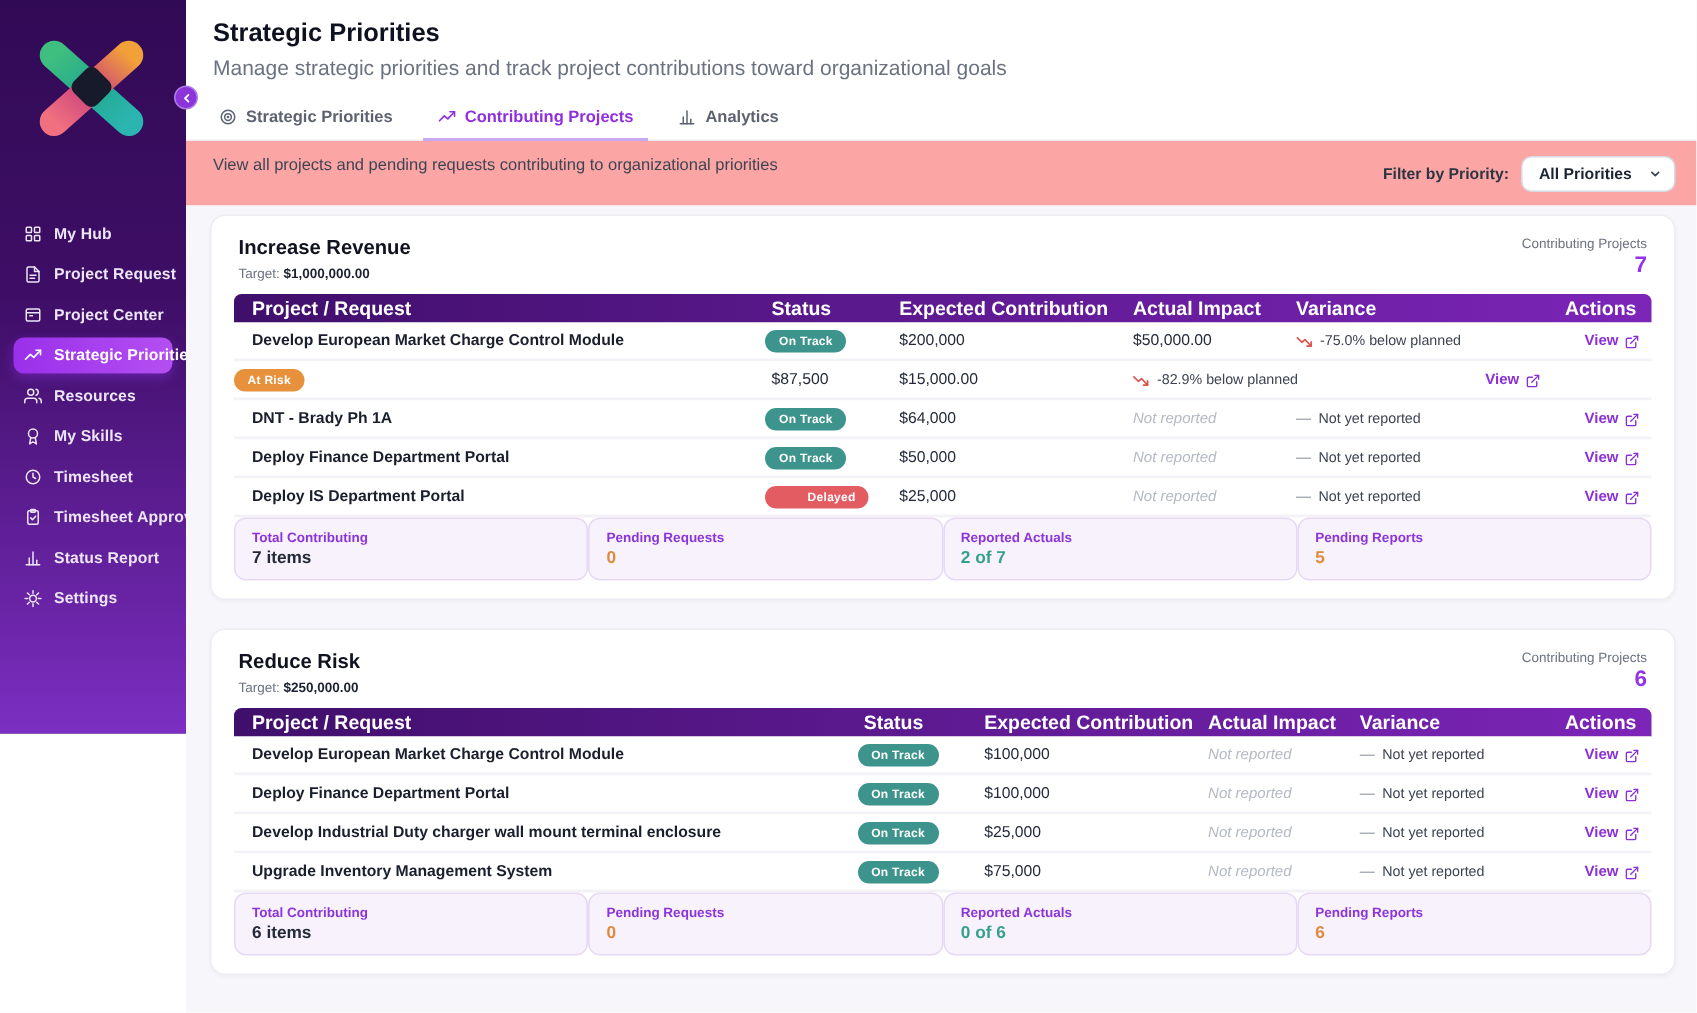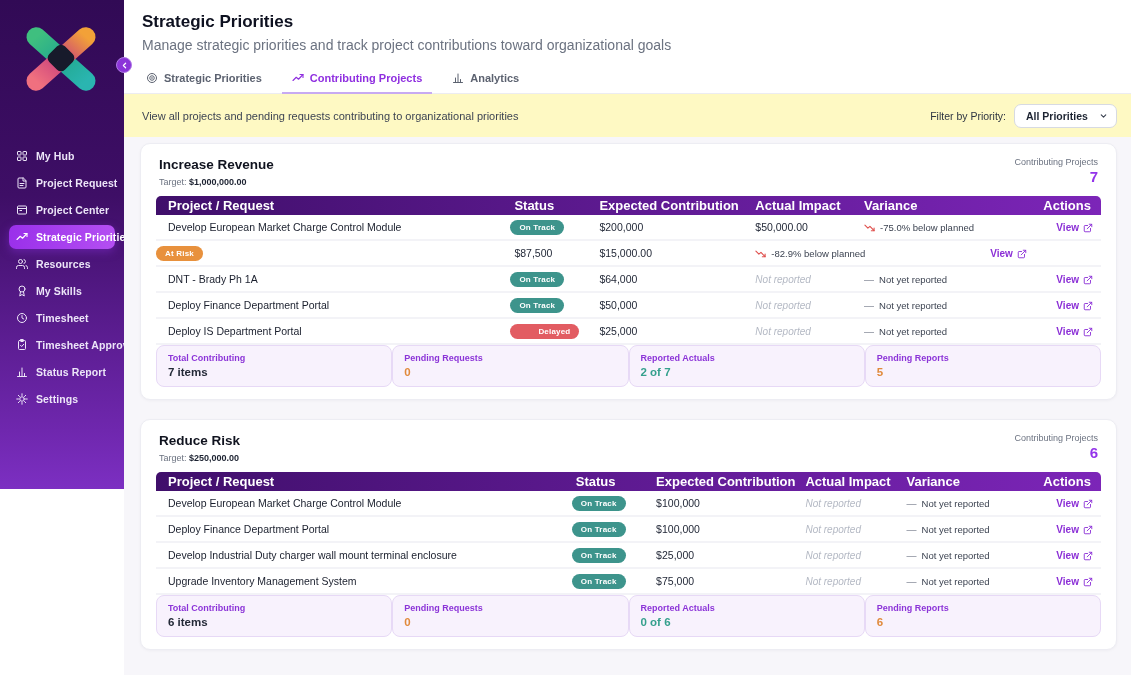--- a/index.html
+++ b/index.html
@@ -55,26 +55,26 @@
     display:flex; align-items:center; gap:6px;
     font-size:11px; font-weight:600; color:#5c6270;
     padding:6px 10px 8px; border-bottom:2px solid transparent; margin-bottom:-1px;
     cursor:pointer; white-space:nowrap;
   }
   .tab.active { color:#8f2fe0; border-bottom-color:#c7aaf2; }
   .tab-icon { display:flex; }
   .tab-icon svg { width:12px; height:12px; }
 
   .toolbar {
-    display:flex; justify-content:space-between; align-items:center;
-    padding:10px 14px 9px 18px; background:#fef9c3;
+    display:flex; justify-content:space-between; align-items:flex-start;
+    padding:10px 14px 9px 18px; background:#fca5a5;
   }
   .section-desc { font-size:11px; color:#3d4453; }
   .filter { display:flex; align-items:center; gap:8px; }
-  .filter-label { font-size:10.5px; font-weight:400; color:#2e3542; }
+  .filter-label { font-size:10.5px; font-weight:700; color:#2e3542; }
   .select-wrap { position:relative; }
   .filter select {
     appearance:none; -webkit-appearance:none;
     font:700 10.5px "Liberation Sans", sans-serif; color:#1c2331;
     padding:5px 28px 5px 11px; border:1px solid #d7dae2; border-radius:7px; background:#fff;
     cursor:pointer;
   }
   .select-chev { position:absolute; right:9px; top:50%; transform:translateY(-50%); pointer-events:none; color:#3a4150; display:flex; }
   .select-chev svg { width:9px; height:9px; }
 
@@ -104,21 +104,21 @@
   .thead {
     background:linear-gradient(90deg,#400f6b,#7c25b8);
     color:#fff; border-radius:5px 5px 0 0;
     font-size:13px; font-weight:700; height:19px;
   }
   .thead .th { padding:0 4px; white-space:nowrap; }
   .thead .th:first-child { padding-left:12px; }
   .thead .th:last-child { text-align:right; padding-right:10px; }
 
   .trow { height:26px; background:#fff; border-bottom:2px solid #f3f3f7; font-size:10.5px; }
-  .c-project { font-weight:400; color:#1a1f2d; padding:0 2px 0 12px; white-space:nowrap; overflow:hidden; text-overflow:ellipsis; }
+  .c-project { font-weight:700; color:#1a1f2d; padding:0 2px 0 12px; white-space:nowrap; overflow:hidden; text-overflow:ellipsis; }
   .badge {
     display:inline-block; font-size:8px; font-weight:700; color:#fff;
     padding:3px 9px; border-radius:999px; letter-spacing:.2px; white-space:nowrap;
   }
   .c-expected, .c-actual { color:#242a39; padding:0 4px; }
   .c-actual.muted { font-style:italic; color:#b4b9c4; font-size:10px; }
   .c-variance { display:flex; align-items:center; gap:5px; font-size:9.5px; color:#3c4351; padding:0 4px; white-space:nowrap; }
   .var-icon { display:flex; color:#df4f4c; }
   .var-icon svg { width:11px; height:11px; }
   .var-icon.dash { color:#8a909c; font-size:10px; font-weight:400; }

